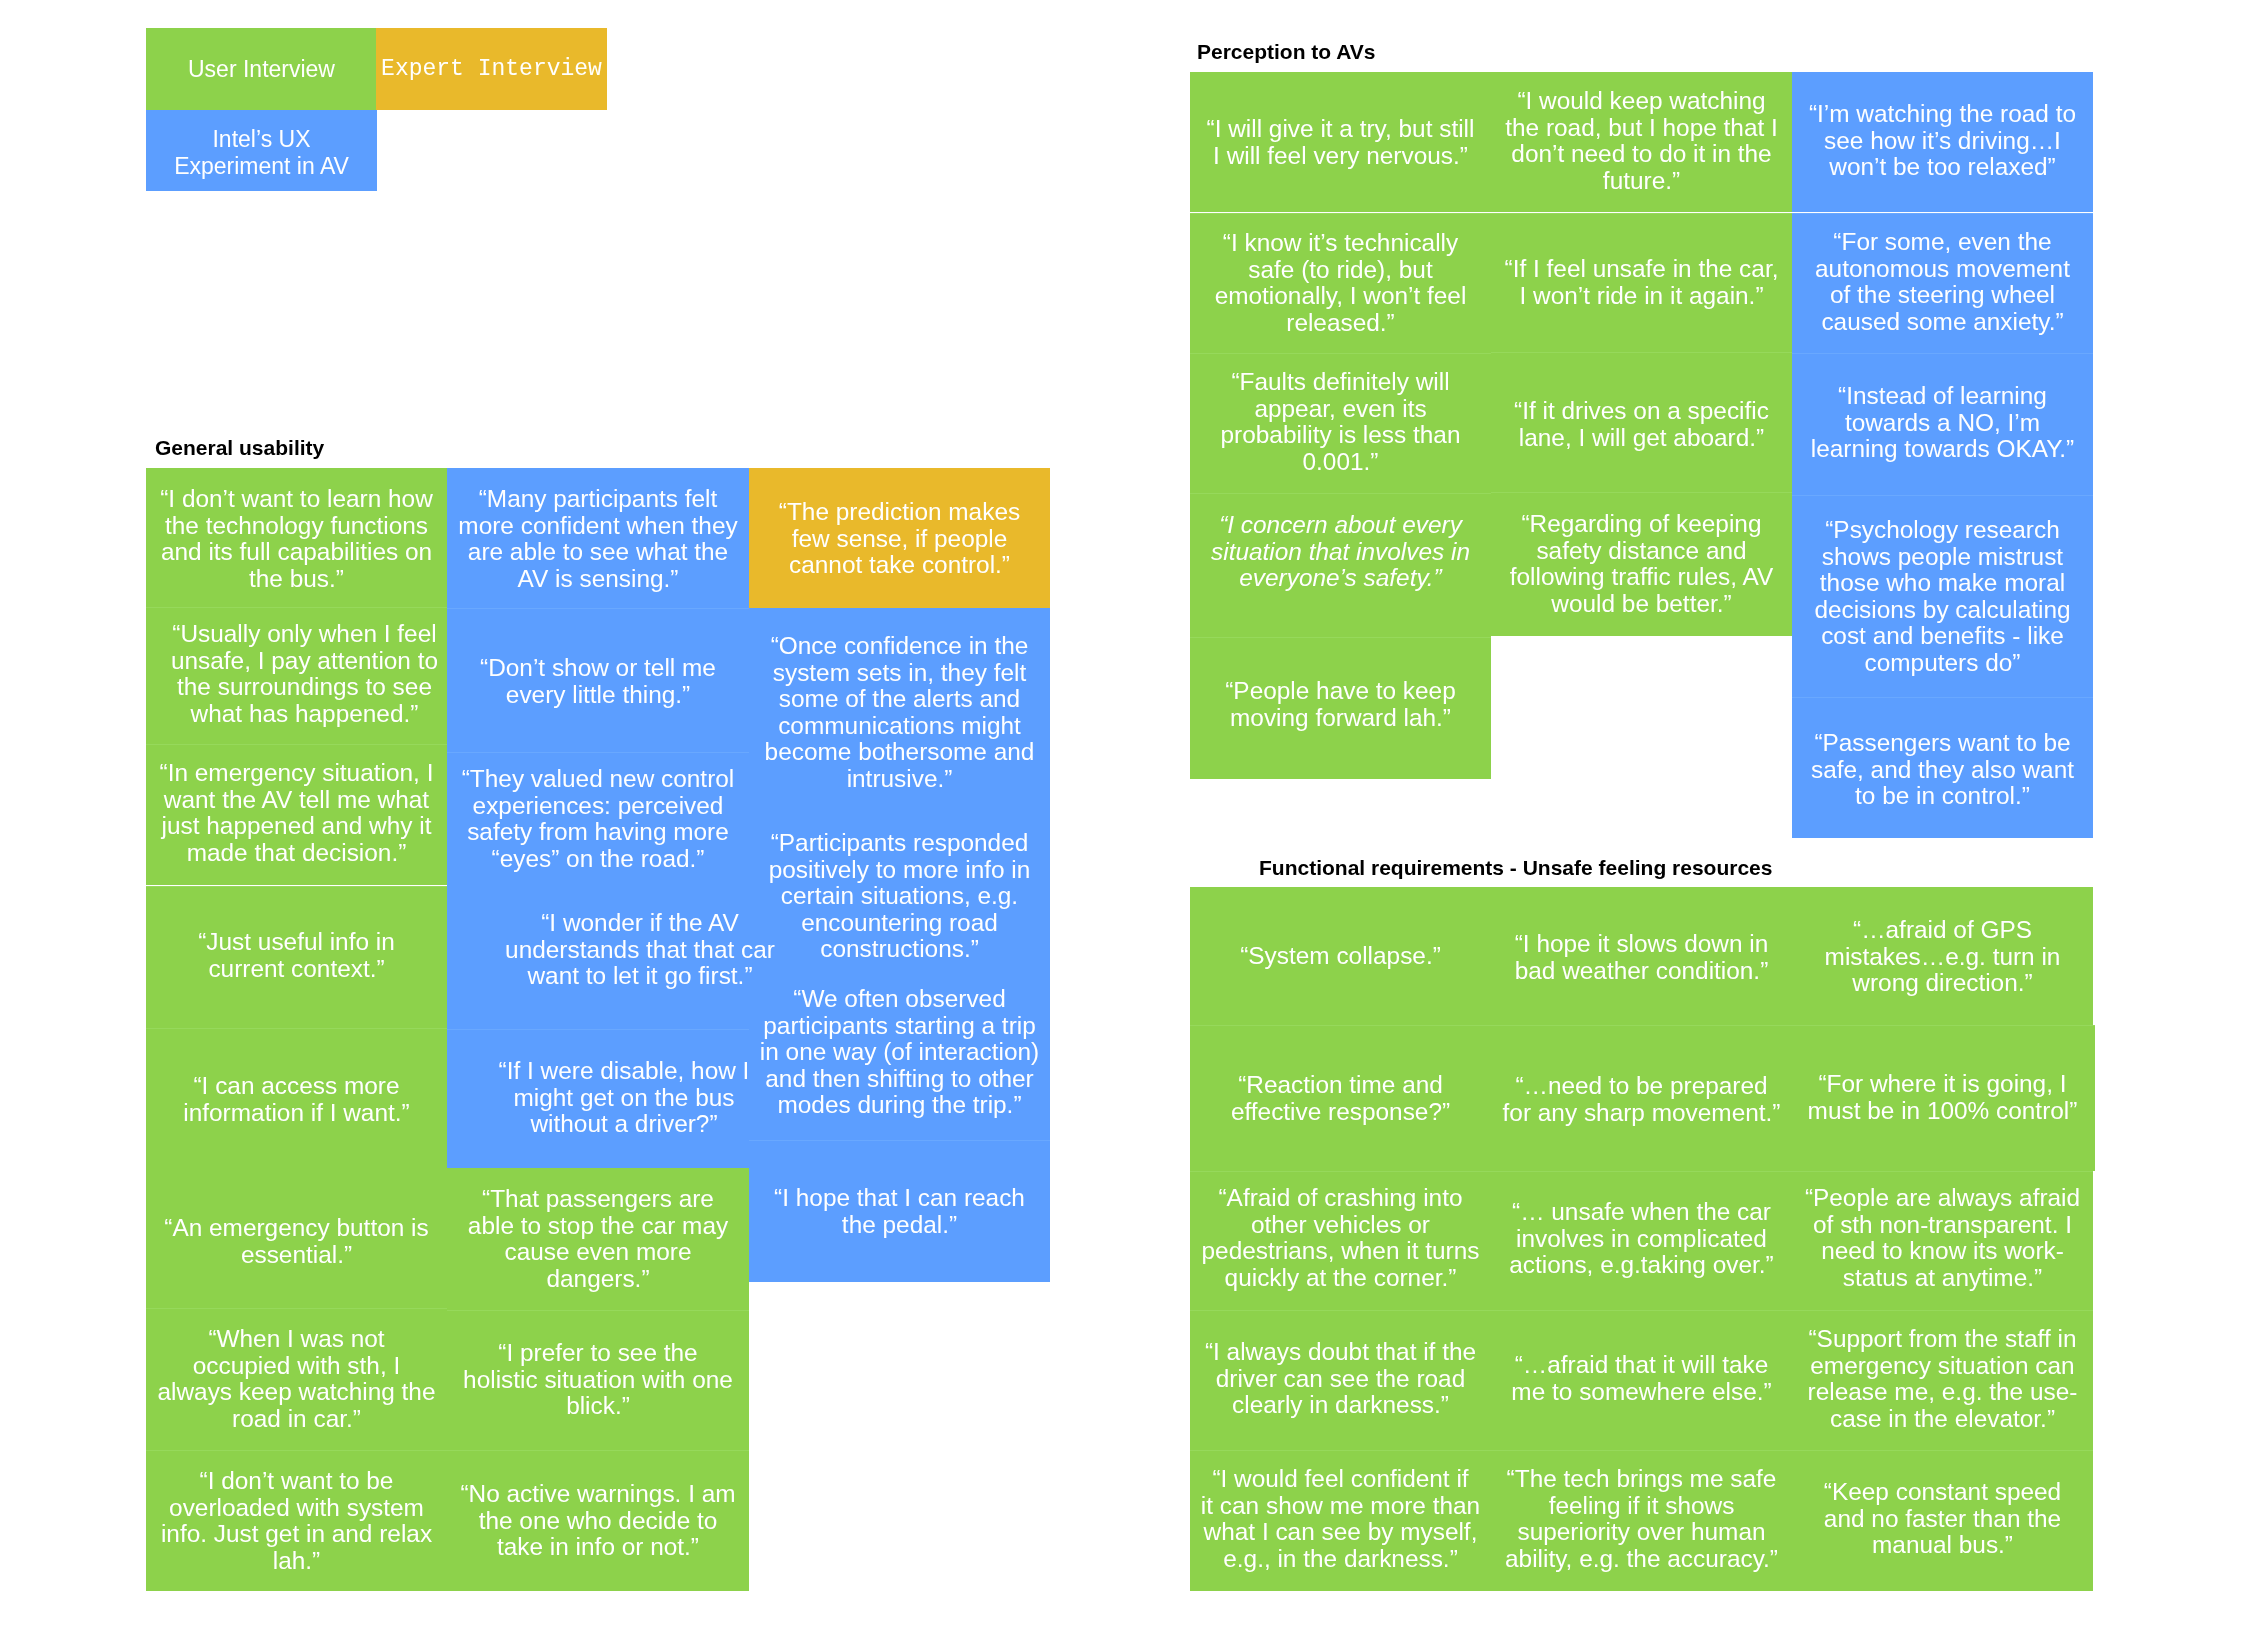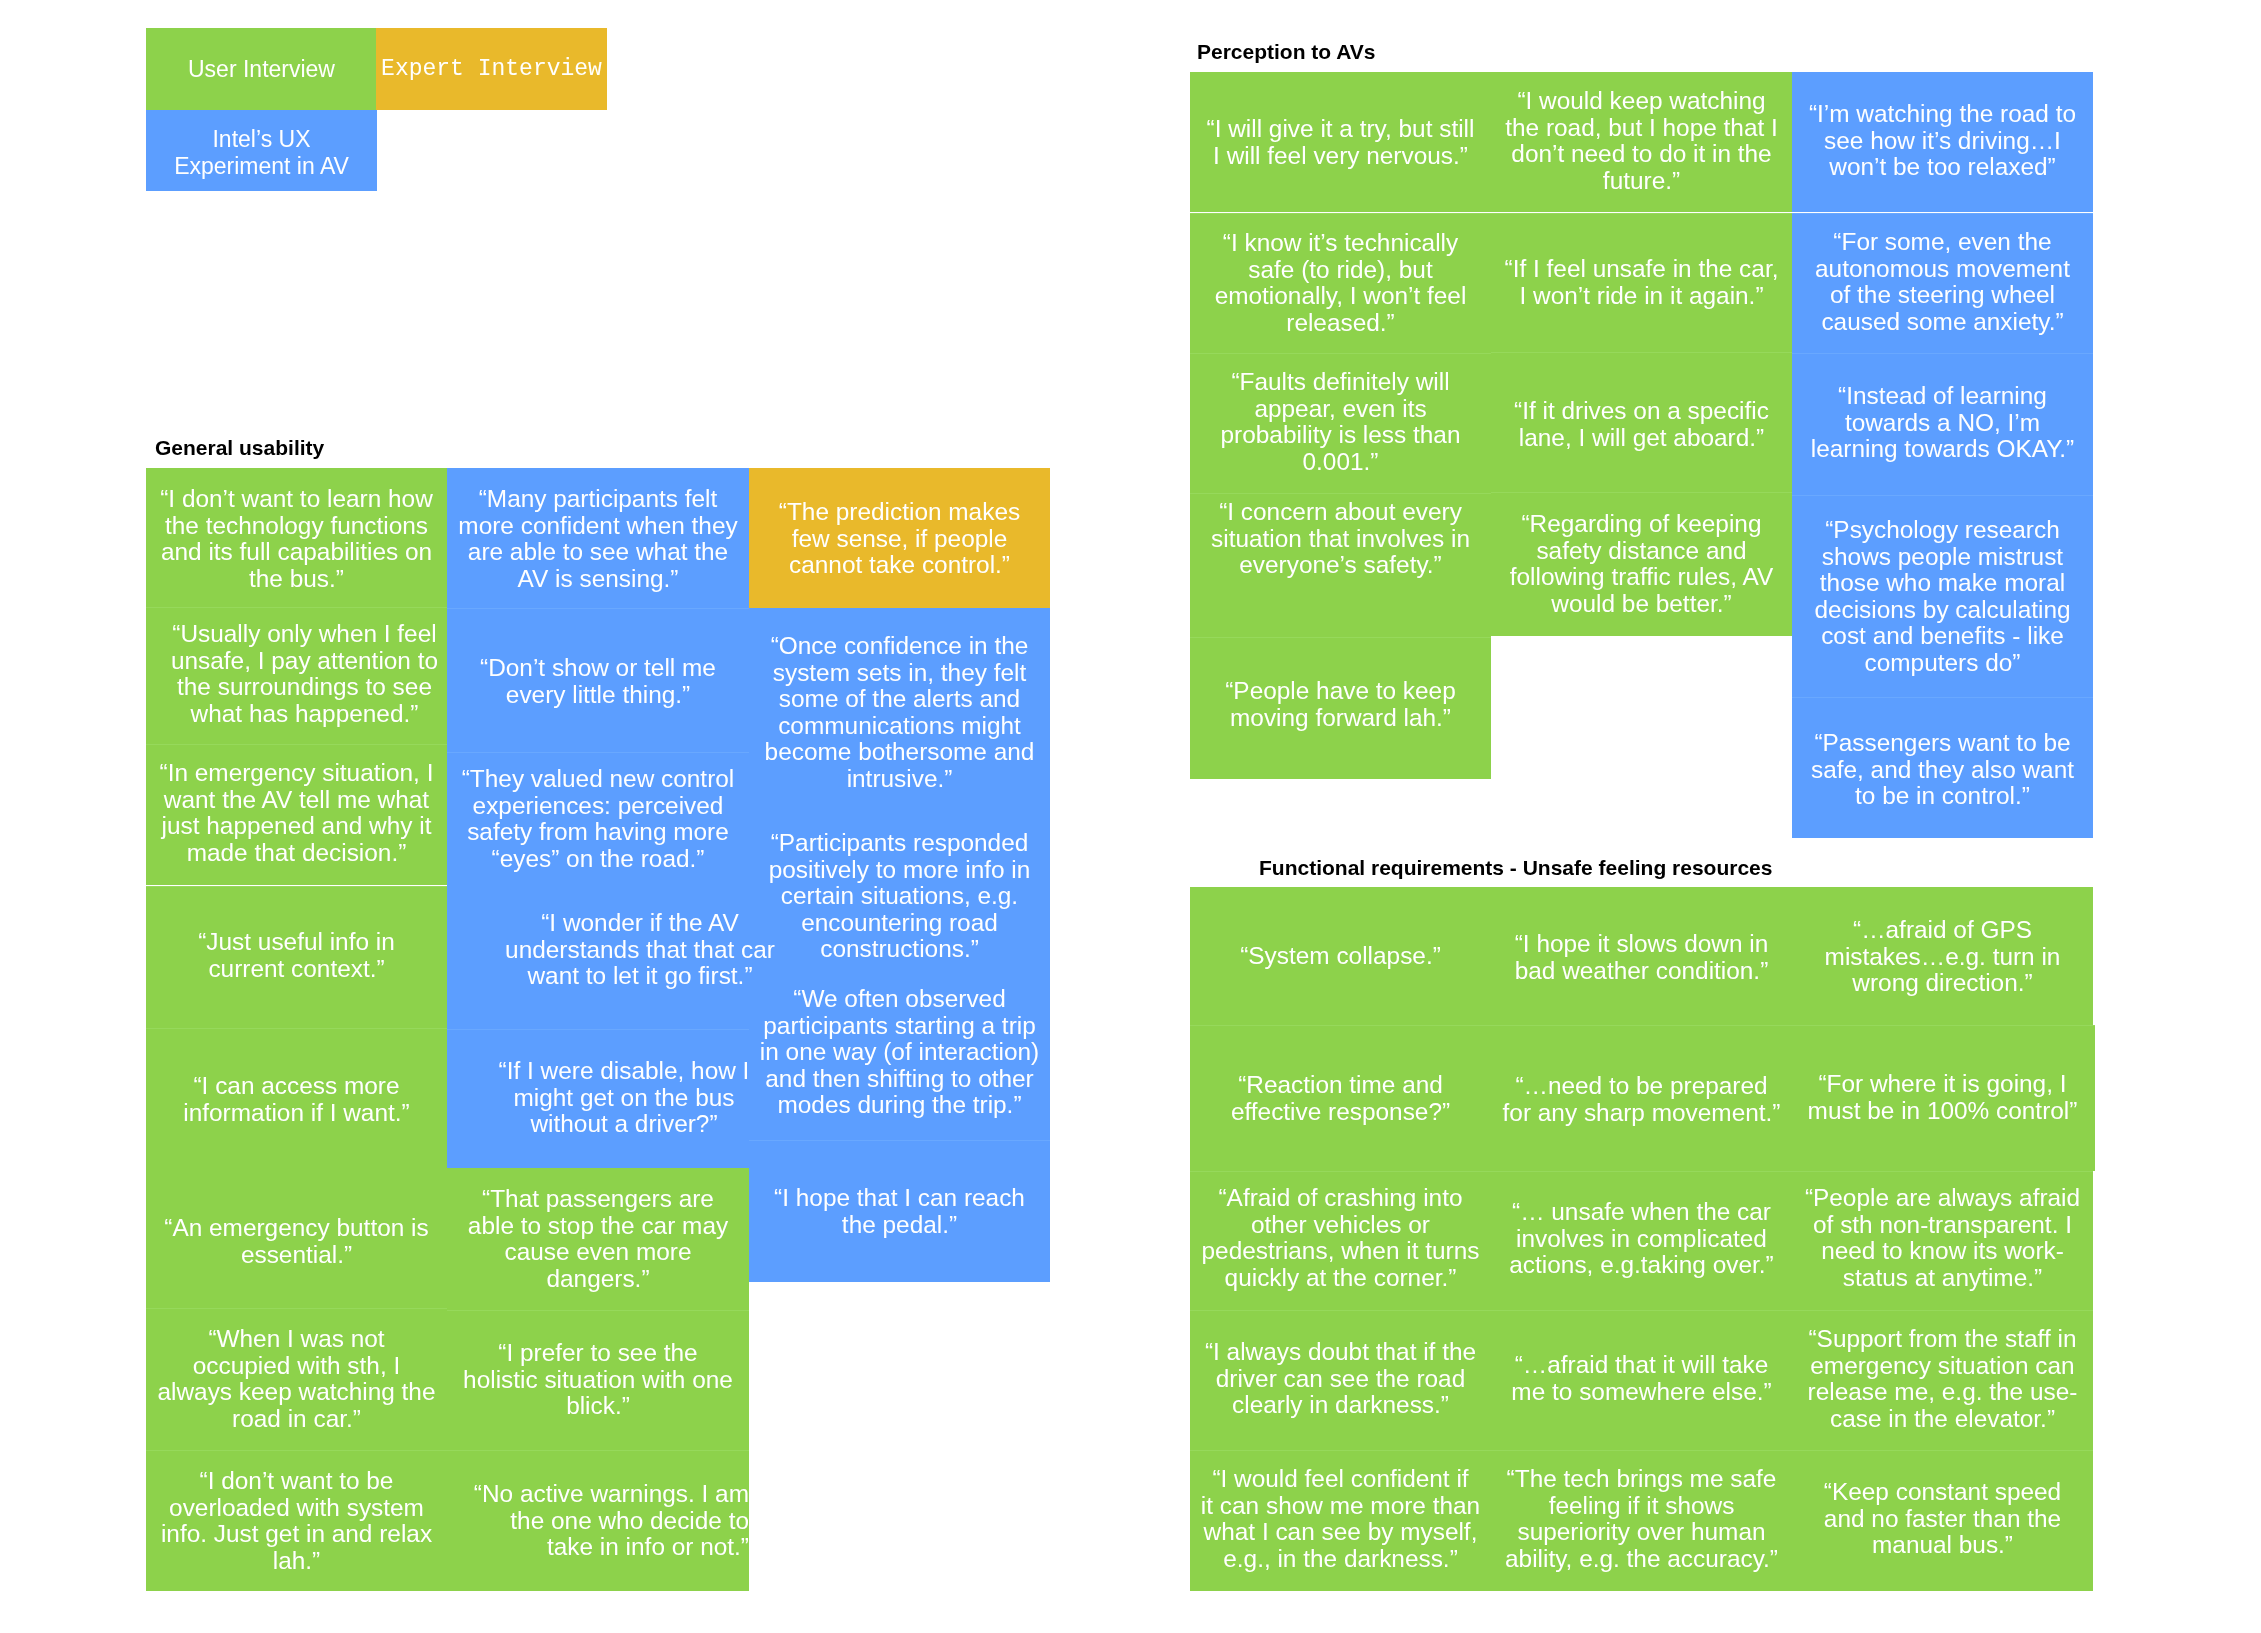--- a/index.html
+++ b/index.html
@@ -98,37 +98,37 @@
         <div class="note-text" style="left:146px;top:1468px;width:301px;"><span>“I don’t want to be</span><br><span>overloaded with system</span><br><span>info. Just get in and relax</span><br><span>lah.”</span></div>
       </div>
       <div class="note-column">
         <div class="note-text" style="left:447px;top:486px;width:302px;"><span>“Many participants felt</span><br><span>more confident when they</span><br><span>are able to see what the</span><br><span>AV is sensing.”</span></div>
         <div class="note-text" style="left:447px;top:655px;width:302px;"><span>“Don’t show or tell me</span><br><span>every little thing.”</span></div>
         <div class="note-text" style="left:447px;top:766px;width:302px;text-align:center;"><span>“They valued new control</span><br><span>experiences: perceived</span><br><span>safety from having more</span><br><span>“eyes” on the road.”</span></div>
         <div class="note-text" style="left:447px;top:910px;width:302px;margin-left:42px;"><span>“I wonder if the AV</span><br><span>understands that that car</span><br><span>want to let it go first.”</span></div>
         <div class="note-text" style="left:473px;top:1058px;width:302px;"><span>“If I were disable, how I</span><br><span>might get on the bus</span><br><span>without a driver?”</span></div>
         <div class="note-text" style="left:447px;top:1186px;width:302px;"><span>“That passengers are</span><br><span>able to stop the car may</span><br><span>cause even more</span><br><span>dangers.”</span></div>
         <div class="note-text" style="left:447px;top:1340px;width:302px;"><span>“I prefer to see the</span><br><span>holistic situation with one</span><br><span>blick.”</span></div>
-        <div class="note-text" style="left:447px;top:1481px;width:302px;text-align:right;"><span>“No active warnings. I am</span><br><span>the one who decide to</span><br><span>take in info or not.”</span></div>
+        <div class="note-text" style="left:447px;top:1481px;width:302px;"><span>“No active warnings. I am</span><br><span>the one who decide to</span><br><span>take in info or not.”</span></div>
       </div>
       <div class="note-column">
         <div class="note-text" style="left:749px;top:499px;width:301px;"><span>“The prediction makes</span><br><span>few sense, if people</span><br><span>cannot take control.”</span></div>
         <div class="note-text" style="left:749px;top:633px;width:301px;"><span>“Once confidence in the</span><br><span>system sets in, they felt</span><br><span>some of the alerts and</span><br><span>communications might</span><br><span>become bothersome and</span><br><span>intrusive.”</span></div>
         <div class="note-text" style="left:749px;top:830px;width:301px;"><span>“Participants responded</span><br><span>positively to more info in</span><br><span>certain situations, e.g.</span><br><span>encountering road</span><br><span>constructions.”</span></div>
         <div class="note-text" style="left:749px;top:986px;width:301px;"><span>“We often observed</span><br><span>participants starting a trip</span><br><span>in one way (of interaction)</span><br><span>and then shifting to other</span><br><span>modes during the trip.”</span></div>
         <div class="note-text" style="left:749px;top:1185px;width:301px;"><span>“I hope that I can reach</span><br><span>the pedal.”</span></div>
       </div>
     </div>
     <div class="section">
       <div class="sect-title" style="left:1197px;top:39px;">Perception to AVs</div>
       <div class="note-column">
         <div class="note-text" style="left:1190px;top:116px;width:301px;"><span>“I will give it a try, but still</span><br><span>I will feel very nervous.”</span></div>
         <div class="note-text" style="left:1190px;top:230px;width:301px;"><span>“I know it’s technically</span><br><span>safe (to ride), but</span><br><span>emotionally, I won’t feel</span><br><span>released.”</span></div>
         <div class="note-text" style="left:1190px;top:369px;width:301px;"><span>“Faults definitely will</span><br><span>appear, even its</span><br><span>probability is less than</span><br><span>0.001.”</span></div>
-        <div class="note-text" style="left:1190px;top:499px;width:301px;"><span>“I concern about every</span><br><span>situation that involves in</span><br><span>everyone’s safety.”</span></div>
+        <div class="note-text" style="left:1190px;top:512px;width:301px;font-style:italic;"><span>“I concern about every</span><br><span>situation that involves in</span><br><span>everyone’s safety.”</span></div>
         <div class="note-text" style="left:1190px;top:678px;width:301px;"><span>“People have to keep</span><br><span>moving forward lah.”</span></div>
       </div>
       <div class="note-column">
         <div class="note-text" style="left:1491px;top:88px;width:301px;"><span>“I would keep watching</span><br><span>the road, but I hope that I</span><br><span>don’t need to do it in the</span><br><span>future.”</span></div>
         <div class="note-text" style="left:1491px;top:256px;width:301px;"><span>“If I feel unsafe in the car,</span><br><span>I won’t ride in it again.”</span></div>
         <div class="note-text" style="left:1491px;top:398px;width:301px;"><span>“If it drives on a specific</span><br><span>lane, I will get aboard.”</span></div>
         <div class="note-text" style="left:1491px;top:511px;width:301px;"><span>“Regarding of keeping</span><br><span>safety distance and</span><br><span>following traffic rules, AV</span><br><span>would be better.”</span></div>
       </div>
       <div class="note-column">
         <div class="note-text" style="left:1792px;top:101px;width:301px;"><span>“I’m watching the road to</span><br><span>see how it’s driving…I</span><br><span>won’t be too relaxed”</span></div>

